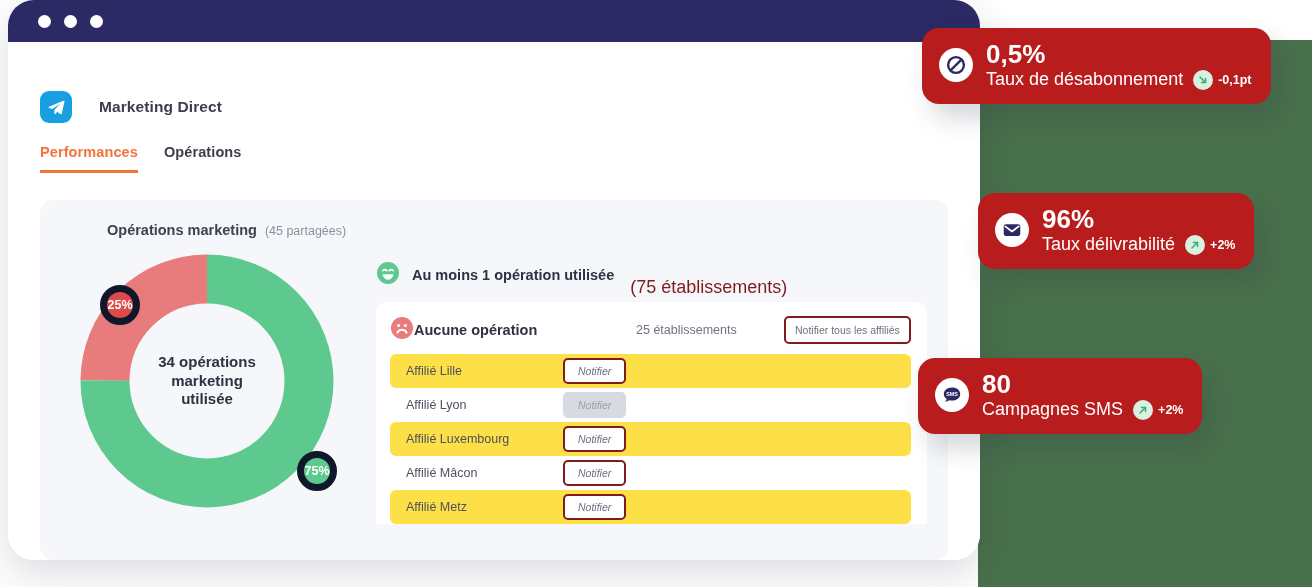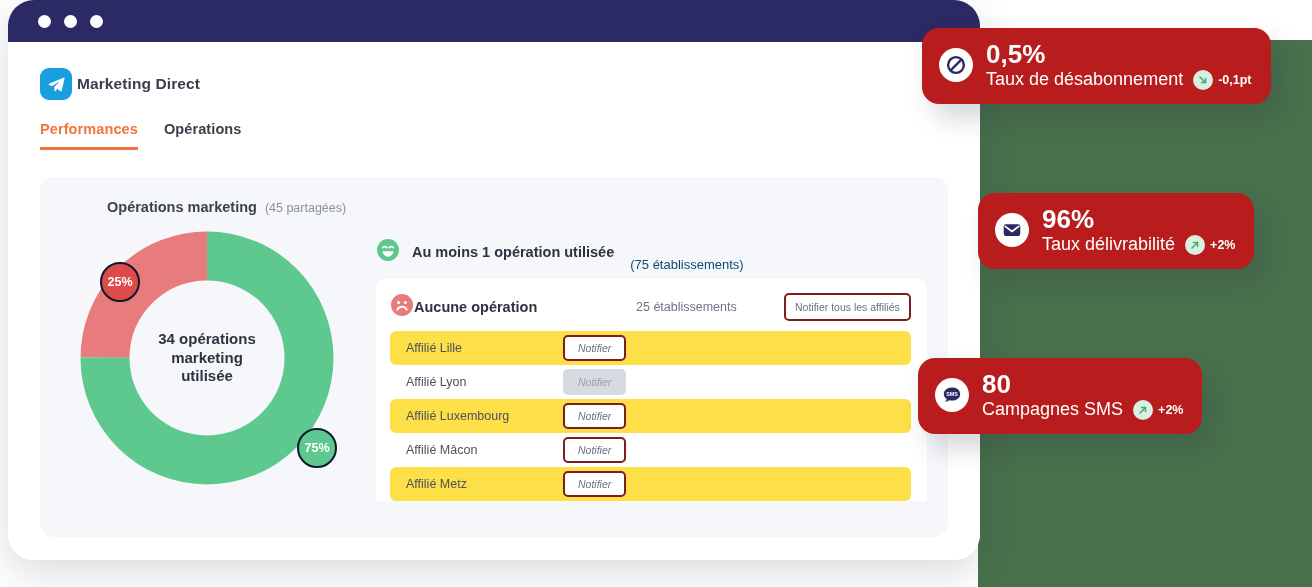--- a/index.html
+++ b/index.html
@@ -47,22 +47,23 @@
     align-items: center;
     padding-left: 30px;
     gap: 13px;
   }
   .dot { width: 13px; height: 13px; border-radius: 50%; background: #ffffff; }
 
   .browser-body { padding: 0 32px; background:#fff; height: 518px; }
 
   
   .app-head {
-    display: flex; align-items: center; gap: 5px;
+    display: flex; align-items: center; gap: 27px;
     padding-top: 26px;
+    margin-top: 23px;
   }
   .app-logo {
     width: 32px; height: 32px; border-radius: 9px;
     background: #189fdf;
     display: flex; align-items: center; justify-content: center;
     flex: none;
   }
   .app-title {
     font-size: 15.5px; font-weight: 700; color: #3b3f4a; letter-spacing: .1px;
   }
@@ -105,34 +106,34 @@
     text-align: right; pointer-events: none;
   }
   .donut-center span {
     font-size: 15px; font-weight: 700; color: #2f3341; line-height: 1.26;
   }
   .pct-bubble {
     position: absolute;
     width: 40px; height: 40px; border-radius: 50%;
     display: flex; align-items: center; justify-content: center;
     color: #ffffff; font-size: 12.5px; font-weight: 700;
-    border: 2px solid #0f172a;
+    border: 7px solid #0f172a;
   }
   .pct-red   { background: #dc4a4a; left: 22px;  top: 33px; }
   .pct-green { background: #5ec98f; left: 219px; top: 199px; }
 
   
   .right-col { flex: 1; padding-left: 12px; padding-top: 4px; }
 
   .legend-row {
     display: flex; align-items: center; gap: 12px;
     height: 38px;
   }
   .legend-label { font-size: 14.5px; font-weight: 700; color: #2f3341; }
-  .legend-meta  { font-size: 13px; color: #0c4a6e; margin-left: 4px; margin-top: 24px; }
+  .legend-meta  { font-size: 18px; color: #7f1d1d; margin-left: 4px; margin-top: 24px; }
 
   .none-card {
     margin-top: 8px;
     background: #ffffff;
     border-radius: 10px 10px 0 0;
     padding: 14px 16px 0 14px;
   }
   .none-head { display: flex; align-items: center; }
   .none-left { display: flex; align-items: center; width: 246px; }
   .none-label { font-size: 14.5px; font-weight: 700; color: #2f3341; }

